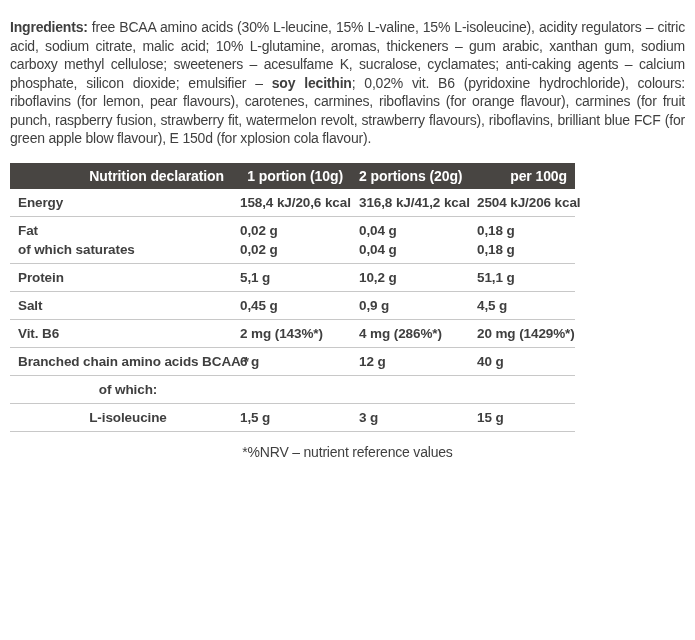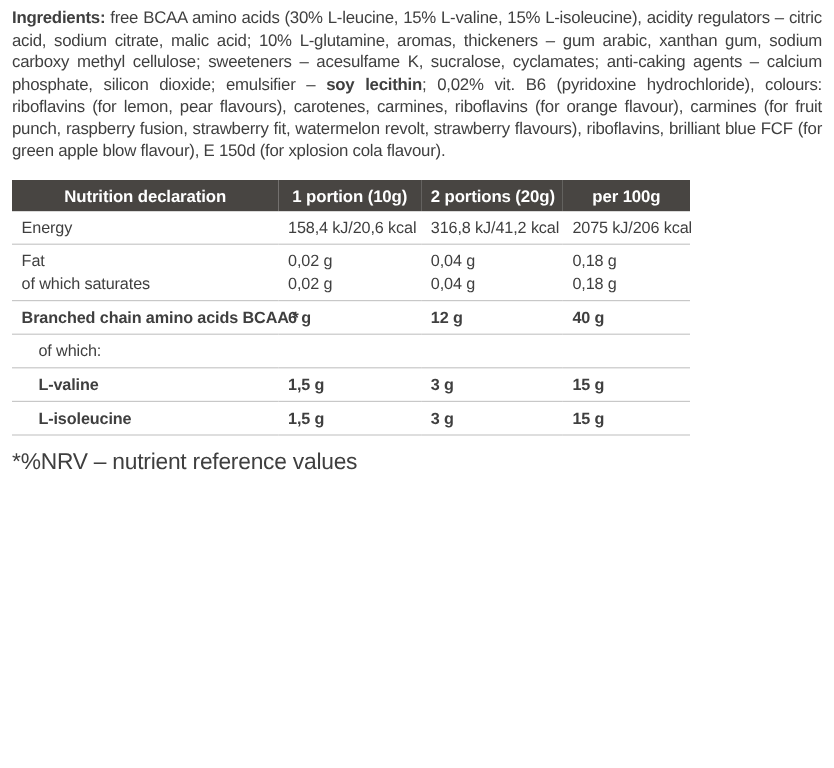--- a/index.html
+++ b/index.html
@@ -7,50 +7,50 @@
     --header-bg:#484542;
     --header-text:#ffffff;
     --border-color:#c8c8c8;
     --page-bg:#ffffff;
   }
   *{box-sizing:border-box;}
   html,body{margin:0;padding:0;}
   body{background:var(--page-bg);font-family:"Liberation Sans",sans-serif;}
   .page{
     width:695px;height:580px;background:var(--page-bg);
-    color:var(--text-color);padding:5px 10px 0 10px;overflow:hidden;
+    color:var(--text-color);padding:5px 10px 0 10px;overflow:hidden;margin-top:13px;
   }
   .para{
     margin:0;font-size:14px;line-height:18.5px;text-align:justify;
     letter-spacing:-0.2px;
   }
   .para strong{font-weight:bold;}
   .warning-para{margin-top:5px;}
   table.nutrition{
     border-collapse:collapse;table-layout:fixed;width:565px;
     margin-top:15px;font-size:13.5px;letter-spacing:-0.1px;
   }
   table.nutrition col.c1{width:222px;}
   table.nutrition col.c2{width:119px;}
   table.nutrition col.c3{width:118px;}
   table.nutrition col.c4{width:106px;}
   table.nutrition th{
     background:var(--header-bg);color:var(--header-text);
-    font-weight:bold;text-align:center;padding:5px 8px;font-size:14px;
+    font-weight:bold;text-align:right;padding:5px 8px;font-size:14px;
     white-space:nowrap;
   }
   table.nutrition td{
     padding:4px 8px;border-bottom:1px solid var(--border-color);
     vertical-align:top;line-height:19px;white-space:nowrap;
   }
   table.nutrition tr.bold td{font-weight:bold;}
-  table.nutrition tr.indent td:first-child{padding-left:22px;}
+  table.nutrition tr.indent td:first-child{padding-left:22px;text-align:center;}
   table.nutrition tr.no-border td{border-bottom:none;}
-  .cell-line{display:block;}
-  .footnote{margin:12px 0 0 0;font-size:19px;letter-spacing:-0.2px;}
+  .cell-line{display:block;font-weight:bold;}
+  .footnote{margin:12px 0 0 0;font-size:14px;letter-spacing:-0.2px;text-align:center;}
 </style>
 </head>
 <body>
 
 <div class="page">
 
   <p class="para"><strong>Ingredients:</strong><span> free BCAA amino acids (30% L-leucine, 15% L-valine, 15% L-isoleucine), acidity regulators – citric acid, sodium citrate, malic acid; 10% L-glutamine, aromas, thickeners – gum arabic, xanthan gum, sodium carboxy methyl cellulose; sweeteners – acesulfame K, sucralose, cyclamates; anti-caking agents – calcium phosphate, silicon dioxide; emulsifier – </span><strong>soy lecithin</strong><span>; 0,02% vit. B6 (pyridoxine hydrochloride), colours: riboflavins (for lemon, pear flavours), carotenes, carmines, riboflavins (for orange flavour), carmines (for fruit punch, raspberry fusion, strawberry fit, watermelon revolt, strawberry flavours), riboflavins, brilliant blue FCF (for green apple blow flavour), E 150d (for xplosion cola flavour).</span></p>
 
 
   <table class="nutrition">
@@ -73,39 +73,81 @@
           <td>
             <span class="cell-line">Energy</span>
           </td>
           <td>
             <span class="cell-line">158,4 kJ/20,6 kcal</span>
           </td>
           <td>
             <span class="cell-line">316,8 kJ/41,2 kcal</span>
           </td>
           <td>
-            <span class="cell-line">2075 kJ/206 kcal</span>
+            <span class="cell-line">2504 kJ/206 kcal</span>
           </td>
         </tr>
         <tr>
           <td>
             <span class="cell-line">Fat</span>
             <span class="cell-line">of which saturates</span>
           </td>
           <td>
             <span class="cell-line">0,02 g</span>
             <span class="cell-line">0,02 g</span>
           </td>
           <td>
             <span class="cell-line">0,04 g</span>
             <span class="cell-line">0,04 g</span>
           </td>
           <td>
             <span class="cell-line">0,18 g</span>
             <span class="cell-line">0,18 g</span>
+          </td>
+        </tr>
+        <tr>
+          <td>
+            <span class="cell-line">Protein</span>
+          </td>
+          <td>
+            <span class="cell-line">5,1 g</span>
+          </td>
+          <td>
+            <span class="cell-line">10,2 g</span>
+          </td>
+          <td>
+            <span class="cell-line">51,1 g</span>
+          </td>
+        </tr>
+        <tr>
+          <td>
+            <span class="cell-line">Salt</span>
+          </td>
+          <td>
+            <span class="cell-line">0,45 g</span>
+          </td>
+          <td>
+            <span class="cell-line">0,9 g</span>
+          </td>
+          <td>
+            <span class="cell-line">4,5 g</span>
+          </td>
+        </tr>
+        <tr>
+          <td>
+            <span class="cell-line">Vit. B6</span>
+          </td>
+          <td>
+            <span class="cell-line">2 mg (143%*)</span>
+          </td>
+          <td>
+            <span class="cell-line">4 mg (286%*)</span>
+          </td>
+          <td>
+            <span class="cell-line">20 mg (1429%*)</span>
           </td>
         </tr>
         <tr class="bold">
           <td>
             <span class="cell-line">Branched chain amino acids BCAA *</span>
           </td>
           <td>
             <span class="cell-line">6 g</span>
           </td>
           <td>
@@ -124,34 +166,20 @@
           </td>
           <td>
             <span class="cell-line"></span>
           </td>
           <td>
             <span class="cell-line"></span>
           </td>
         </tr>
         <tr class="bold indent">
           <td>
-            <span class="cell-line">L-valine</span>
-          </td>
-          <td>
-            <span class="cell-line">1,5 g</span>
-          </td>
-          <td>
-            <span class="cell-line">3 g</span>
-          </td>
-          <td>
-            <span class="cell-line">15 g</span>
-          </td>
-        </tr>
-        <tr class="bold indent">
-          <td>
             <span class="cell-line">L-isoleucine</span>
           </td>
           <td>
             <span class="cell-line">1,5 g</span>
           </td>
           <td>
             <span class="cell-line">3 g</span>
           </td>
           <td>
             <span class="cell-line">15 g</span>

